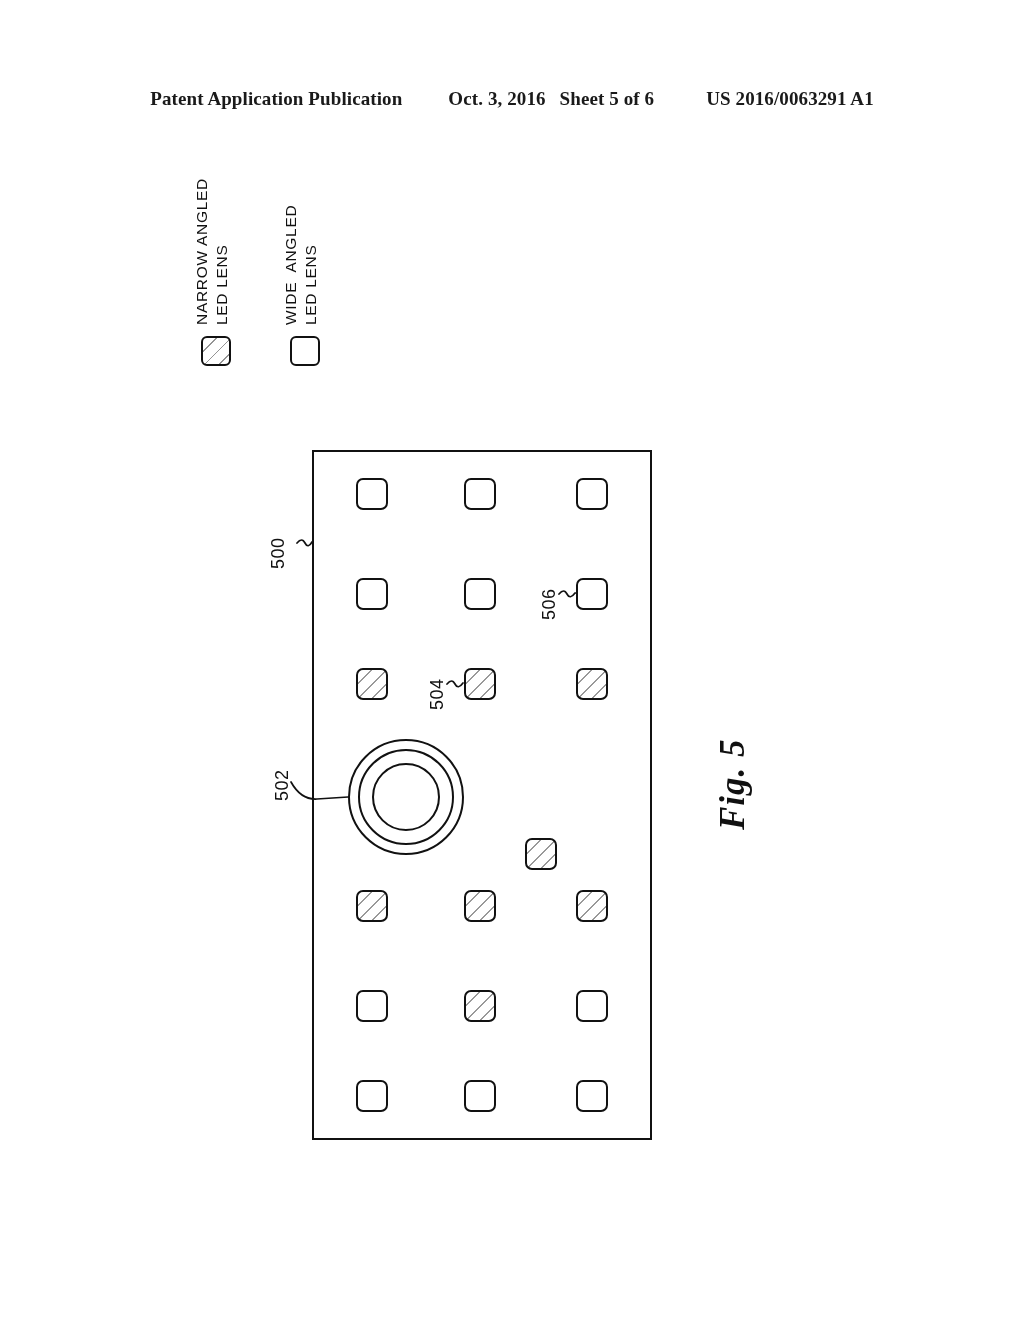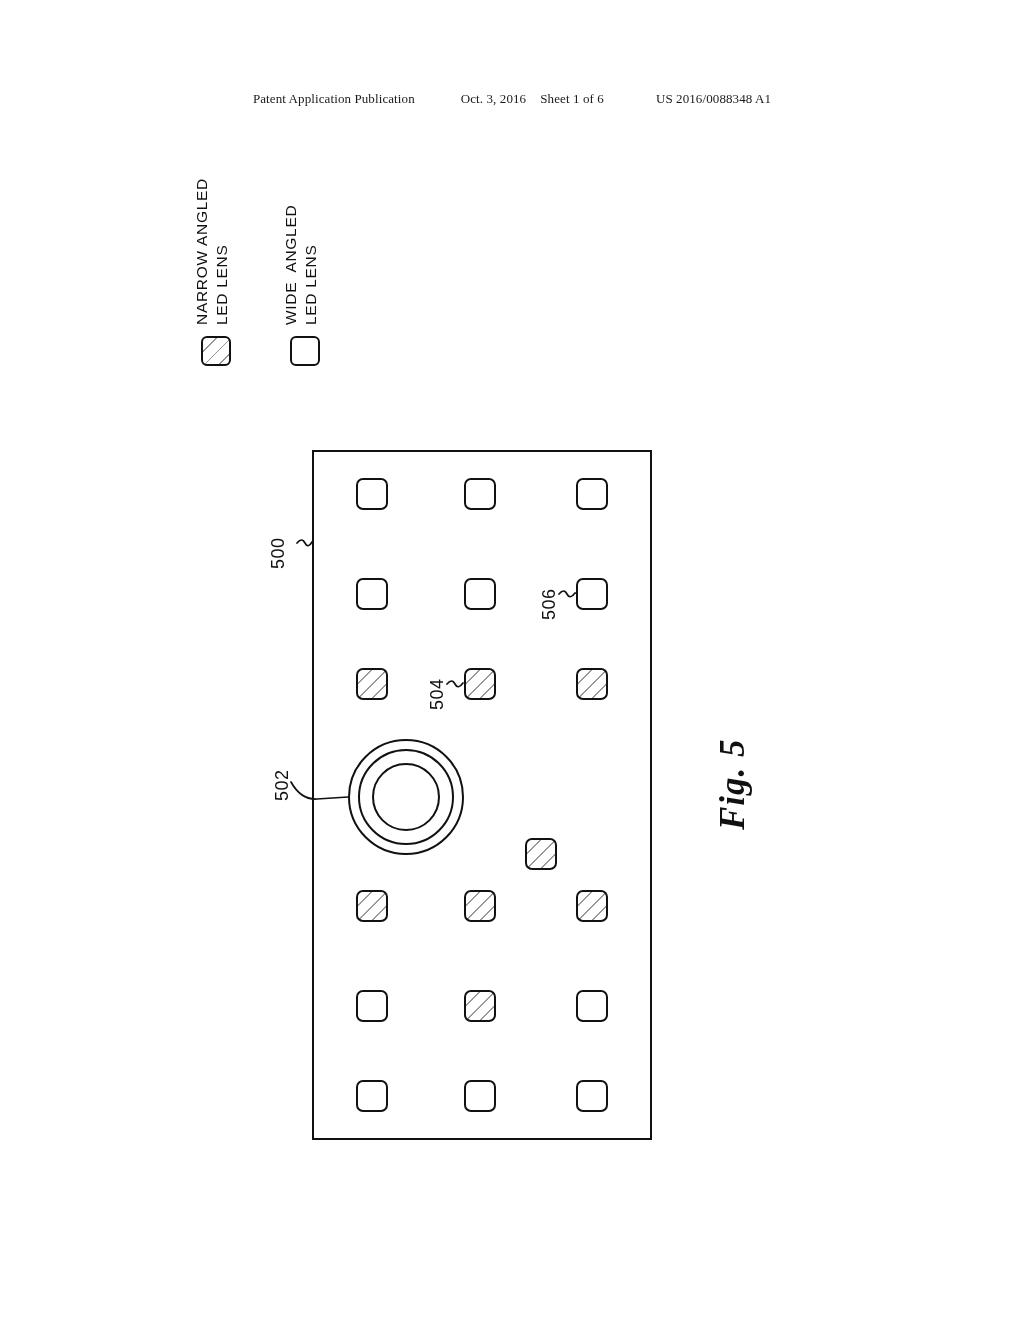--- a/index.html
+++ b/index.html
@@ -22,22 +22,22 @@
     left: 0;
     top: 84px;
     width: 1024px;
     height: 30px;
     display: flex;
     align-items: center;
     justify-content: center;
   }
   #page-header .hdr-text {
     font-family: "Liberation Serif", serif;
-    font-weight: normal;
-    font-size: 13px;
+    font-weight: bold;
+    font-size: 19px;
     letter-spacing: 0.1px;
     white-space: pre;
     color: #1a1a1a;
   }
   #page-header .gap-a { display: inline-block; width: 46px; }
   #page-header .gap-b { display: inline-block; width: 14px; }
   #page-header .gap-c { display: inline-block; width: 52px; }
 
   
   #legend {
@@ -165,23 +165,23 @@
   }
 </style>
 </head>
 <body>
 
 <div id="page-header">
   <span class="hdr-text">Patent Application Publication</span>
     <span class="gap-a"></span>
     <span class="hdr-text">Oct. 3, 2016</span>
     <span class="gap-b"></span>
-    <span class="hdr-text">Sheet 1 of 6</span>
+    <span class="hdr-text">Sheet 5 of 6</span>
     <span class="gap-c"></span>
-    <span class="hdr-text">US 2016/0088348 A1</span>
+    <span class="hdr-text">US 2016/0063291 A1</span>
 </div>
 
 <div id="legend">
 
   <div class="legend-entry">
     <div class="legend-swatch hatched" style="left:21px; top:151px;"></div>
     <div class="legend-label" style="left:12px; top:10px; height:130px;"><span>NARROW ANGLED</span></div>
     <div class="legend-label" style="left:32px; top:56px; height:84px;"><span>LED LENS</span></div>
   </div>
 

